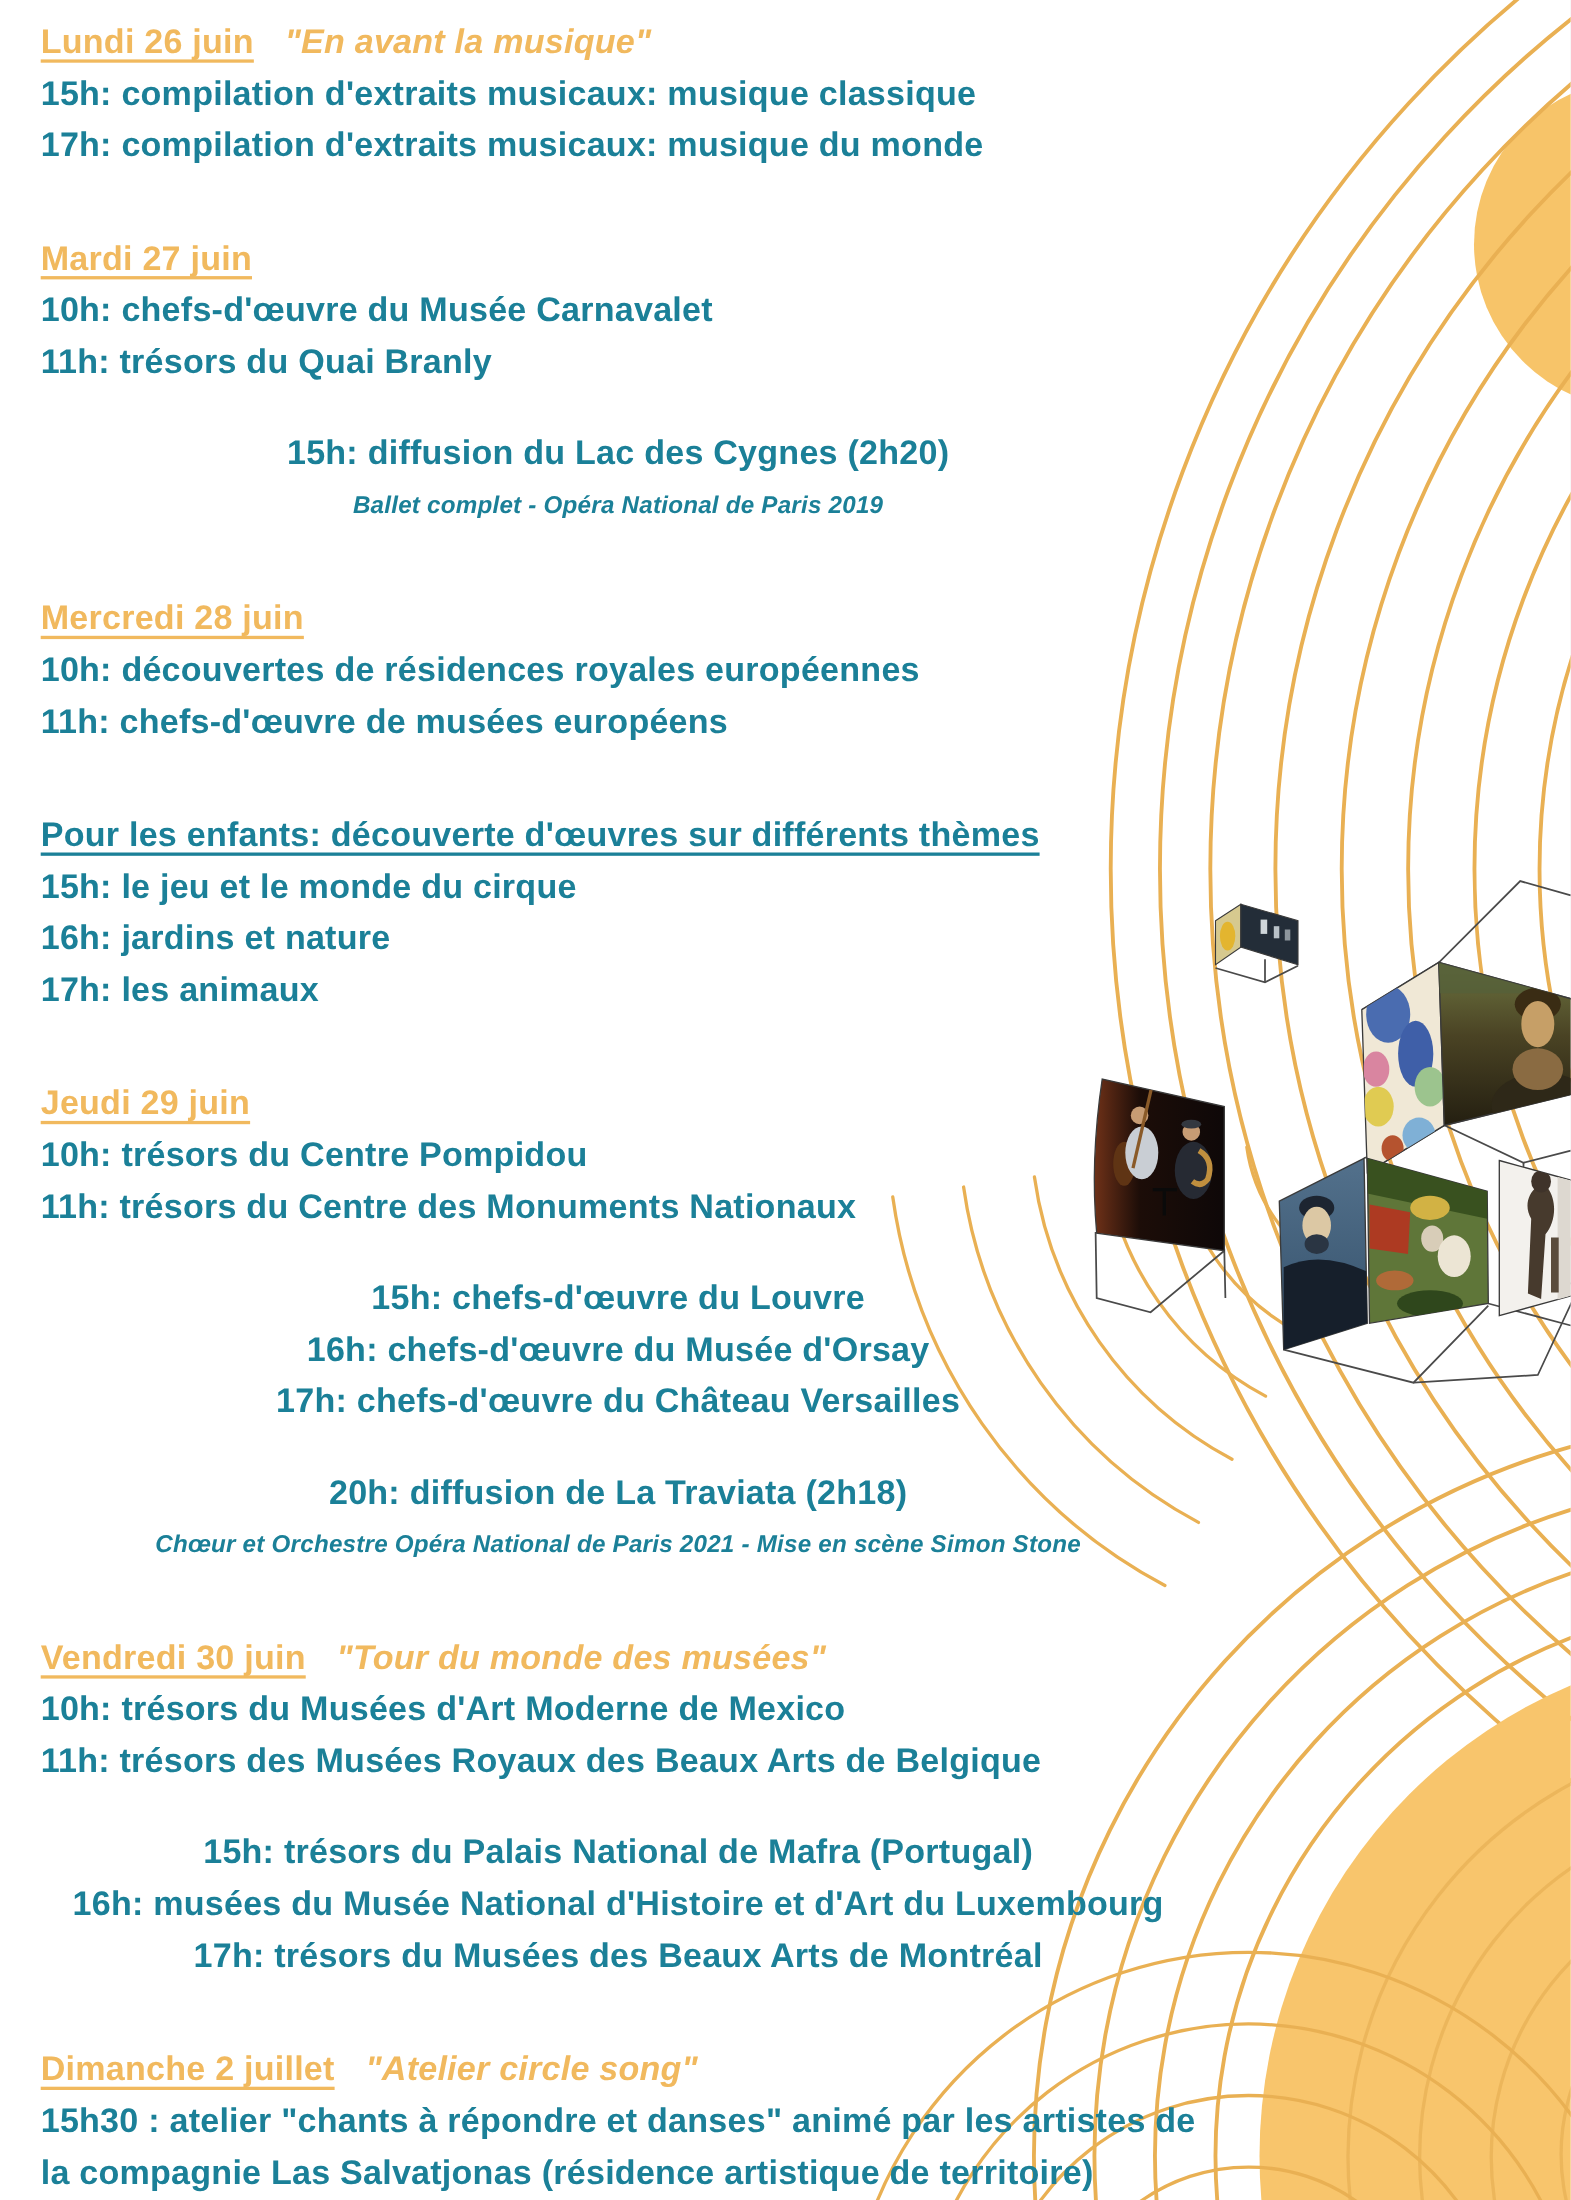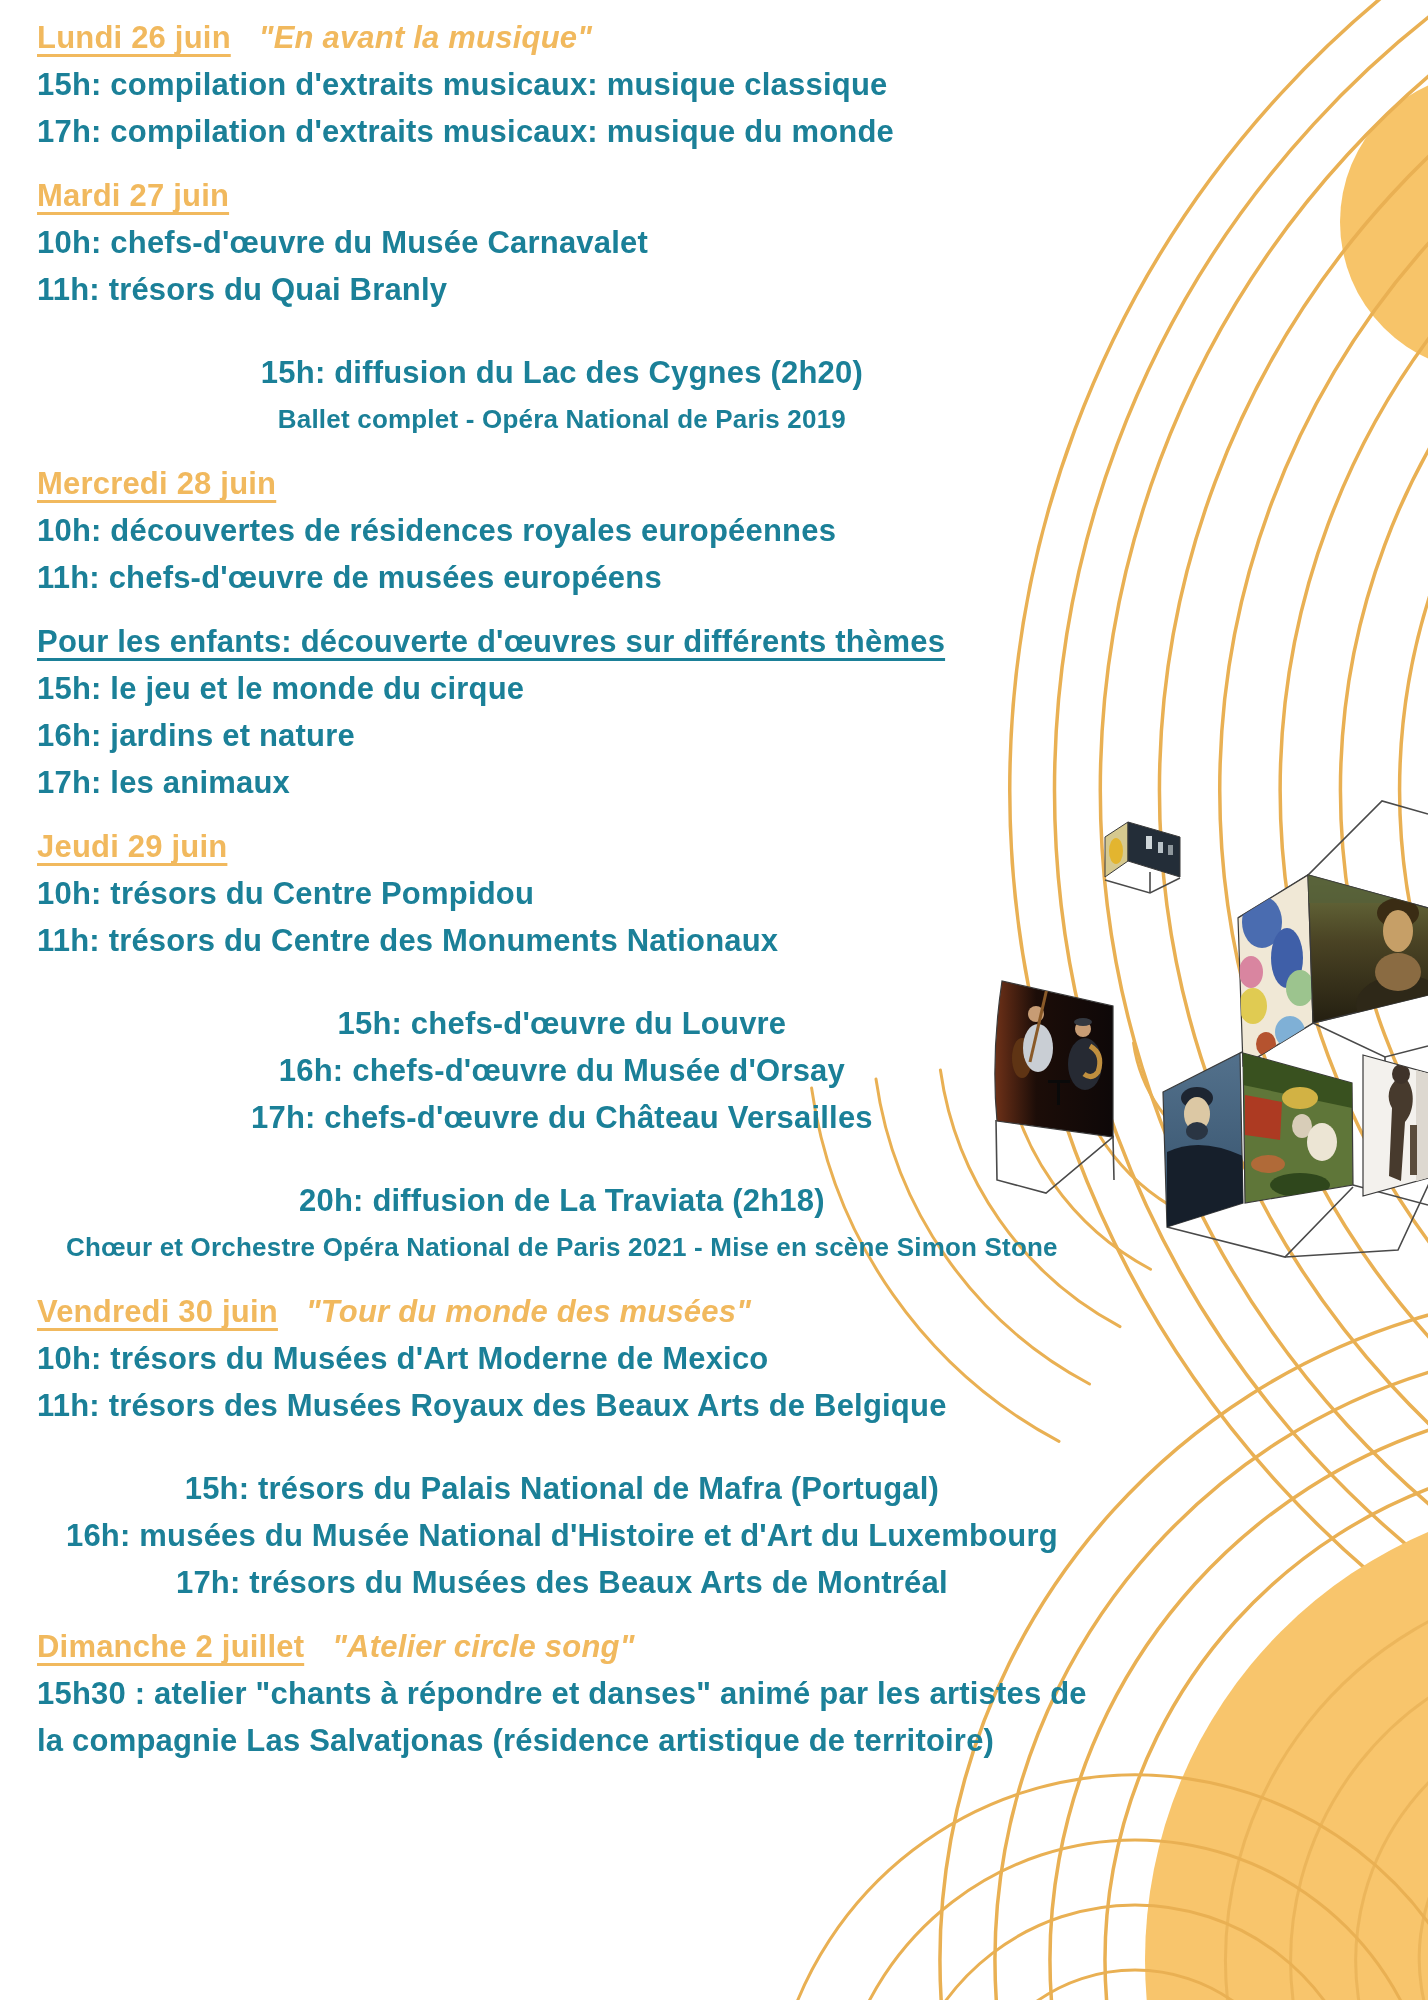--- a/index.html
+++ b/index.html
@@ -2,28 +2,28 @@
 <html><head>
 <meta charset="utf-8">
 <style>
   html,body{margin:0;padding:0;background:#e8e8e8;}
   .page{
     position:relative;width:1428px;height:2000px;background:#ffffff;
     overflow:hidden;font-family:"Liberation Sans",sans-serif;
   }
   #decor{position:absolute;left:0;top:0;z-index:0;}
   #schedule{position:absolute;left:37px;top:14px;z-index:2;}
-  .section{margin-top:17px;}
+  .section{margin-top:56px;}
   .section:first-child{margin-top:0;}
   .block.gap{margin-top:36px;text-align:center;}
   .line{
     height:47px;line-height:47px;font-weight:700;font-size:31px;
     color:var(--teal,#1b8098);white-space:nowrap;letter-spacing:.2px;
   }
-  .line.italic{font-size:26px;}
+  .line.italic{font-style:italic;font-size:22px;}
   .day{
     text-decoration:underline;text-decoration-thickness:3px;
     text-underline-offset:6px;
   }
   .day.yellow{color:var(--yellow,#f1b95e);}
   .day.teal{color:var(--teal,#1b8098);}
   .quote{color:var(--yellow,#f1b95e);font-style:italic;margin-left:28px;}
 </style>
 </head>
 <body>

